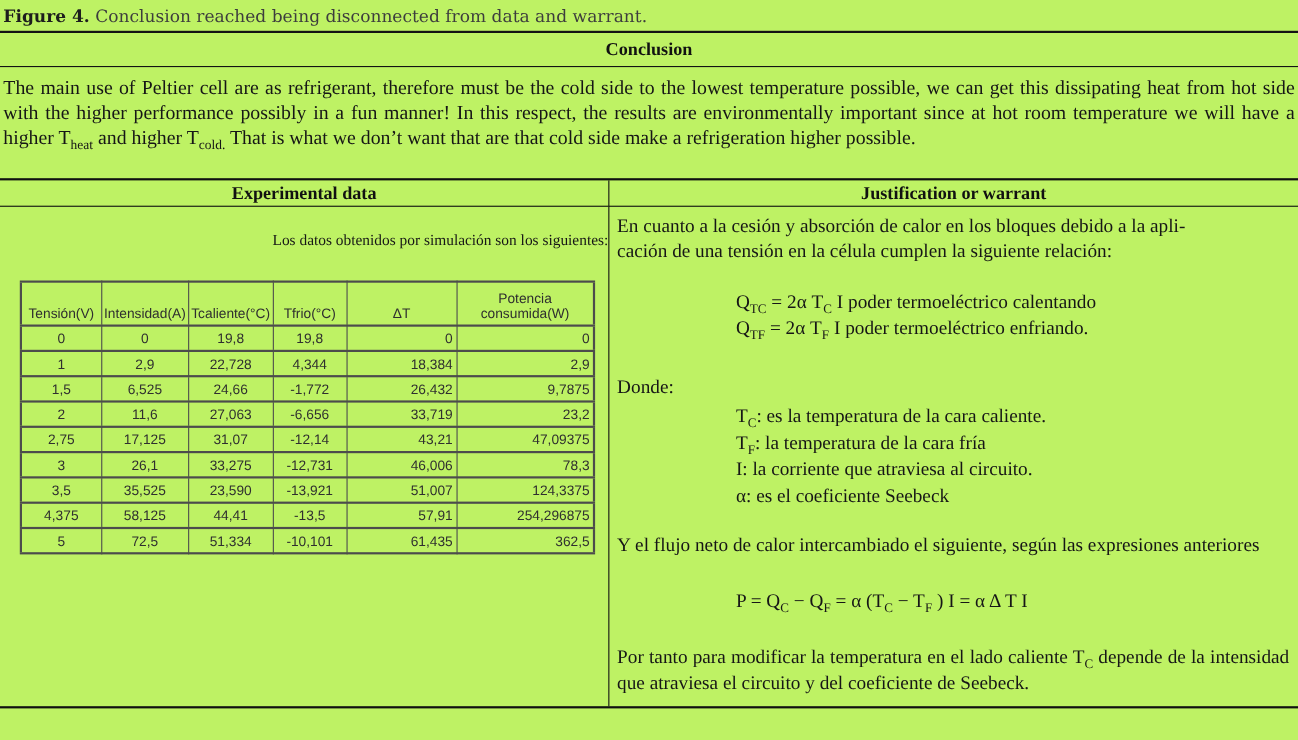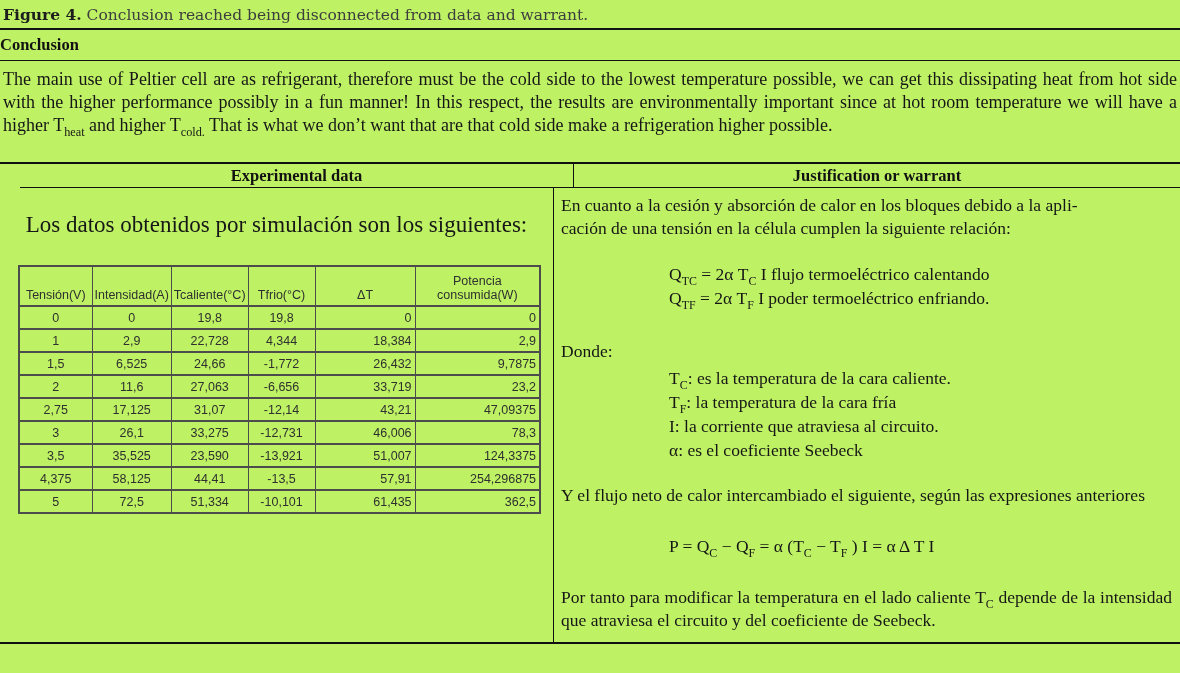--- a/index.html
+++ b/index.html
@@ -17,21 +17,21 @@
     font-size:15.5px; color:#3d3d3d;
     padding:5px 3px 4px 3px;
   }
   .fig-caption .fig-label { font-weight:bold; color:#1d1d1d; }
 
   .rule-heavy { border-top:2px solid #131313; }
   .rule-light { border-top:1.5px solid #131313; }
 
   
   .conclusion-banner {
-    font-weight:bold; font-size:16.5px;
+    text-align:center; font-weight:bold; font-size:16.5px;
     padding:5px 0 5px 0; color:#111;
   }
 
   
   .intro {
     margin:7px 3px 0 3px;
     font-size:18px; line-height:23px; text-align:justify;
     color:#161616;
   }
   sub { font-size:68%; line-height:0; }
@@ -40,33 +40,33 @@
   .main-table {
     margin-top:25px; height:482px;
     border-top:2px solid #101010; border-bottom:2px solid #101010;
     display:flex; flex-direction:column;
   }
   .mt-header { display:flex; height:24px; flex:0 0 auto; }
   .mt-h-cell {
     font-weight:bold; font-size:16.5px; text-align:center;
     border-bottom:1.5px solid #101010; line-height:23px; color:#111;
   }
-  .mt-h-left { width:553px;margin-left:20px; }
+  .mt-h-left { width:553px; }
   .mt-h-right { flex:1; border-left:1.5px solid #101010; }
   .mt-body { display:flex; flex:1; min-height:0; }
   .mt-left { width:553px; }
   .mt-right {
     flex:1; border-left:1.5px solid #101010;
     padding:6px 8px 0 7px;
     font-size:17.5px; line-height:23px; color:#161616;
   }
 
   
   .sim-caption {
-    margin-top:24px; text-align:center; font-size:23px; color:#161616;
+    margin-top:24px; text-align:right; font-size:14px; color:#161616;
   }
   table.inner {
     border-collapse:collapse;
     margin:27px 0 0 18px;
     font-family:"Liberation Sans", sans-serif;
     font-size:12.5px; color:#2f2f2f;
     border:2px solid #4c4c4c;
   }
   table.inner th, table.inner td { border:1px solid #4c4c4c; }
   table.inner tr { border-top:2px solid #4c4c4c; border-bottom:2px solid #4c4c4c; }
@@ -205,21 +205,21 @@
                 <td>362,5</td>
               </tr>
             </tbody>
           </table>
       </div>
 
       <div class="mt-right">
         <p class="jp"><span>En cuanto a la cesión y absorción de calor en los bloques debido a la apli-</span><br><span>cación de una tensión en la célula cumplen la siguiente relación:</span></p>
 
         <div class="eq-block">
-          <div><span>Q</span><sub>TC</sub><span> = 2α T</span><sub>C</sub><span> I flujo termoeléctrico calentando</span></div>
+          <div><span>Q</span><sub>TC</sub><span> = 2α T</span><sub>C</sub><span> I poder termoeléctrico calentando</span></div>
           <div><span>Q</span><sub>TF</sub><span> = 2α T</span><sub>F</sub><span> I poder termoeléctrico enfriando.</span></div>
         </div>
 
         <div class="donde">Donde:</div>
 
         <div class="defs">
           <div><span>T</span><sub>C</sub><span>: es la temperatura de la cara caliente.</span></div>
           <div><span>T</span><sub>F</sub><span>: la temperatura de la cara fría</span></div>
           <div><span>I</span><sub></sub><span>: la corriente que atraviesa al circuito.</span></div>
           <div><span>α</span><sub></sub><span>: es el coeficiente Seebeck</span></div>

